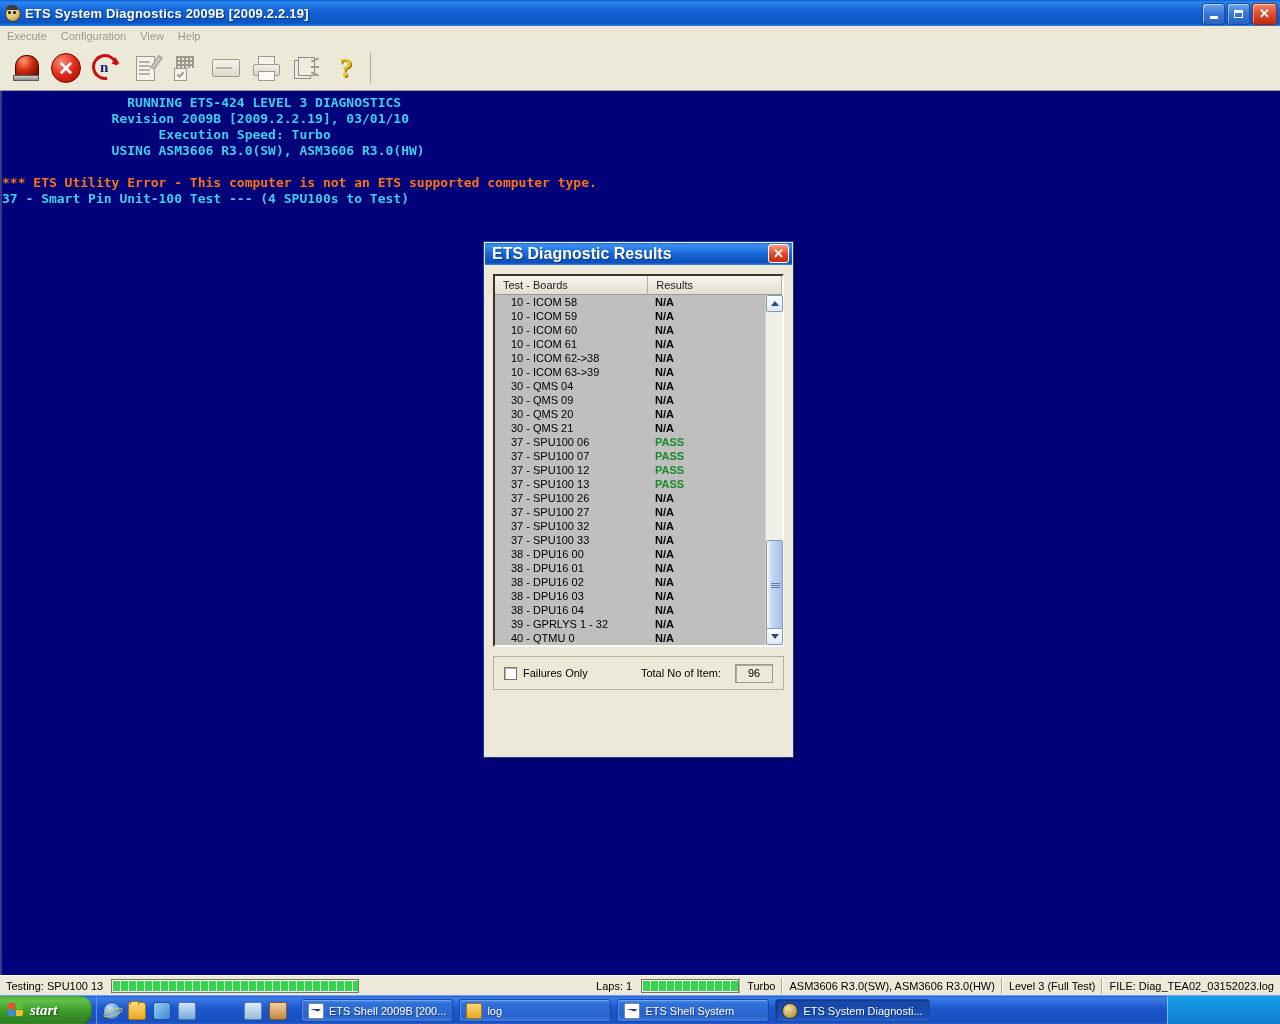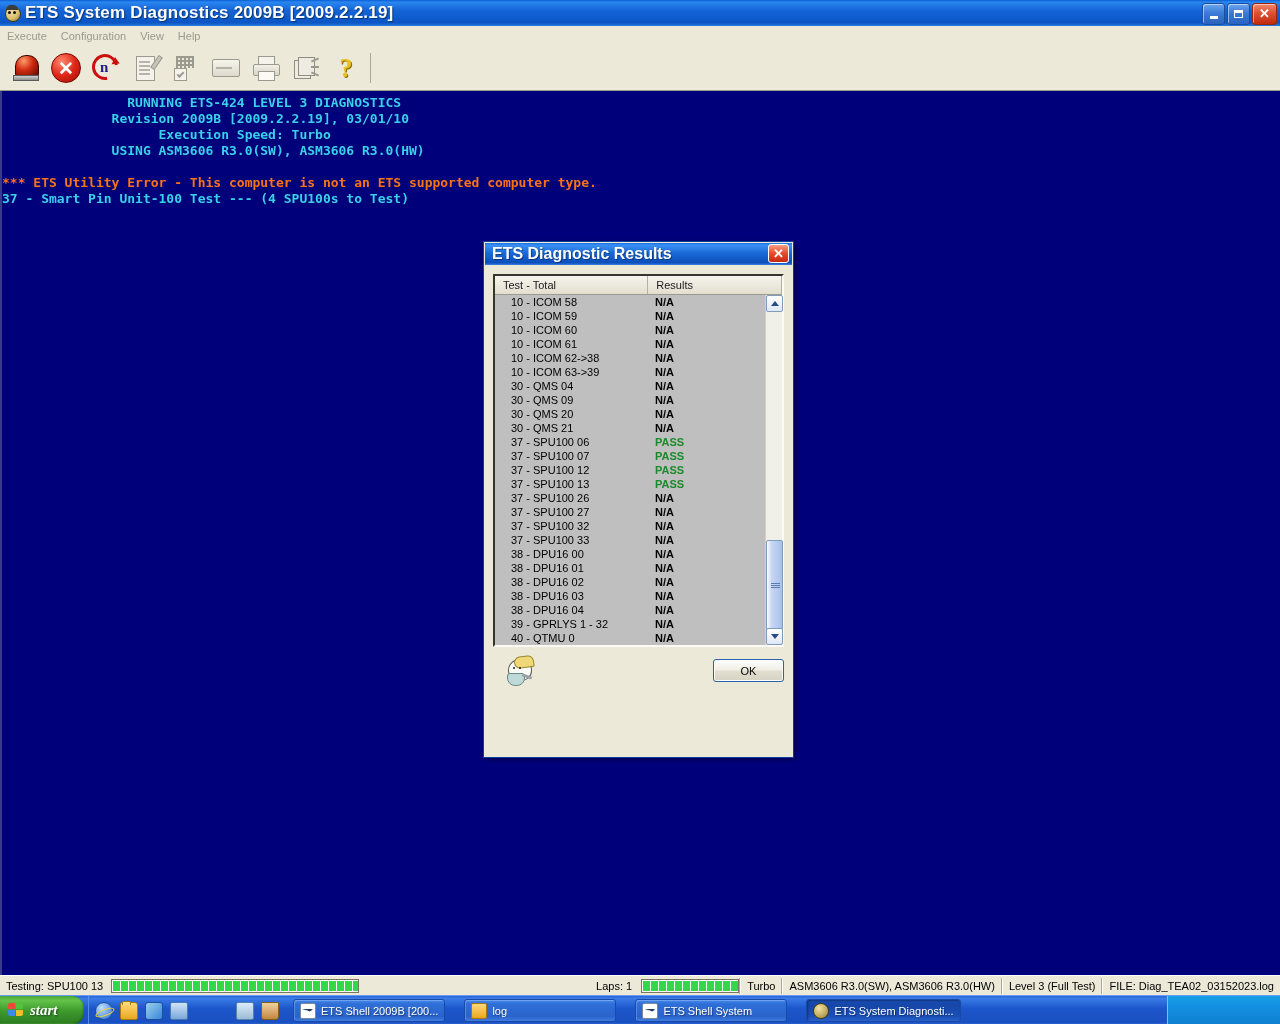--- a/index.html
+++ b/index.html
@@ -24,21 +24,21 @@
   .tb-icon .face{
     position:absolute;left:1px;top:1px;width:14px;height:14px;border-radius:50%;
     background:radial-gradient(circle at 35% 30%,#f3e0a0 0%,#d8c070 55%,#8a7430 100%);
     border:1px solid #4a3c10;
   }
   .tb-icon .eye{position:absolute;width:3px;height:3px;background:#101010;border-radius:50%;top:6px;}
   .tb-icon .eye.l{left:4px;}
   .tb-icon .eye.r{left:9px;}
   .tb-icon .hair{position:absolute;left:2px;top:0px;width:12px;height:5px;background:#3c3c3c;border-radius:6px 6px 0 0;}
   .titlebar .tb-text{
-    color:#ffffff;font-size:17px;font-weight:bold;
+    color:#ffffff;font-size:13px;font-weight:bold;
     text-shadow:1px 1px 1px rgba(0,0,0,.45);
     white-space:nowrap;letter-spacing:.2px;
   }
   .tb-buttons{position:absolute;right:3px;top:3px;display:flex;gap:2px;}
   .tb-btn{
     width:21px;height:20px;border-radius:3px;
     border:1px solid #1a4fa0;
     display:flex;align-items:center;justify-content:center;
     background:linear-gradient(to bottom,#6fa8ee 0%,#3a7ad8 45%,#2a63bd 100%);
     color:#fff;font-size:10px;font-weight:bold;line-height:1;
@@ -253,21 +253,21 @@
   .pb2{width:98px;margin-left:3px;}
 
   
   .taskbar{
     position:absolute;left:0;top:995px;width:1280px;height:29px;
     background:linear-gradient(to bottom,#2a62d8 0%,#3a7ce8 8%,#1d57cc 42%,#1a4fc0 90%,#2f6ad8 100%);
     border-top:1px solid #6a9cf0;
     display:flex;align-items:center;
   }
   .startbtn{
-    width:84px;height:29px;
+    width:92px;height:29px;
     background:linear-gradient(to bottom,#4aa83a 0%,#64c44a 14%,#3d9a2e 52%,#2f7f22 92%,#58b840 100%);
     border-radius:0 12px 12px 0;
     display:flex;align-items:center;
     box-shadow:inset -1px -1px 2px rgba(0,0,0,.25);
   }
   .startbtn .flag{width:16px;height:15px;margin-left:8px;position:relative;}
   .startbtn .flag span{position:absolute;width:7px;height:6px;}
   .startbtn .flag .q1{left:0;top:0;background:#f04a3a;border-radius:2px 0 0 0;}
   .startbtn .flag .q2{left:8px;top:0;background:#52c23c;border-radius:0 2px 0 0;}
   .startbtn .flag .q3{left:0;top:7px;background:#3a8ae8;border-radius:0 0 0 2px;}
@@ -278,21 +278,21 @@
      border-left:1px solid #5a8ce8;}
   .qic{width:16px;height:16px;position:relative;}
   .qic.ie{border-radius:50%;background:radial-gradient(circle at 35% 30%,#bfe0ff,#2a6fd0);border:1px solid #1a4f9c;}
   .qic.ie:after{content:"";position:absolute;left:-1px;top:6px;width:18px;height:5px;border:1px solid #e8d040;border-radius:50%;transform:rotate(-20deg);}
   .qic.folder{background:linear-gradient(to bottom,#ffd878,#e8a820);border:1px solid #a87810;border-radius:2px 3px 2px 2px;}
   .qic.folder:after{content:"";position:absolute;left:1px;top:-2px;width:7px;height:3px;background:#ffd878;border:1px solid #a87810;border-bottom:none;border-radius:2px 2px 0 0;}
   .qic.ie2{border-radius:3px;background:linear-gradient(135deg,#9ad0f0,#3a86d8);border:1px solid #1a4f9c;}
   .qic.media{background:linear-gradient(to bottom,#cfe4f8,#7aa8d8);border:1px solid #4a78b0;border-radius:2px;}
   .qic.note{background:linear-gradient(to bottom,#dceaf8,#9abcd8);border:1px solid #5a82a8;border-radius:2px;}
   .qic.pens{background:linear-gradient(to bottom,#f0d0a0,#c08840);border:1px solid #8a5c18;border-radius:1px 1px 3px 3px;}
-  .tasks{display:flex;align-items:center;height:21px;gap:19px;margin-left:8px;}
+  .tasks{display:flex;align-items:center;height:21px;gap:6px;margin-left:8px;}
   .task{
     height:23px;min-width:152px;max-width:185px;
     background:linear-gradient(to bottom,#4a8cec 0%,#2f6fd8 18%,#2a63cc 78%,#3f7ce0 100%);
     border:1px solid #1a4aa8;border-radius:3px;
     display:flex;align-items:center;padding:0 6px;box-sizing:border-box;
     box-shadow:inset 1px 1px 0 rgba(255,255,255,.22);
   }
   .task.active{
     background:linear-gradient(to bottom,#1a4fb8 0%,#1646a8 25%,#1a50b8 80%,#2a62cc 100%);
     box-shadow:inset 1px 1px 2px rgba(0,0,0,.35);
@@ -413,21 +413,21 @@
   <div class="dialog">
     <div class="dlg-title">
       <div class="t">ETS Diagnostic Results</div>
       <div class="dlg-close">✕</div>
     </div>
 
     <div class="dlg-body">
 
       <div class="listpanel">
         <div class="lhead">
-          <div class="hc c1">Test - Total</div>
+          <div class="hc c1">Test - Boards</div>
           <div class="hc c2">Results</div>
         </div>
 
         <div class="lrows" id="rows-host">
             <div class="lrow">
               <div class="c1">10 - ICOM  58</div>
               <div class="c2 na">N/A</div>
             </div>
             <div class="lrow">
               <div class="c1">10 - ICOM  59</div>
@@ -533,32 +533,27 @@
             </div>
           <div class="sb-thumb">
               <span class="grip"></span>
             </div>
           <div class="sb-btn down">
               <span class="ar"></span>
             </div>
         </div>
       </div>
 
-
-      <div class="dlg-foot">
-        <div class="assistant">
-          <div class="head"></div>
-            <div class="hair"></div>
-          <div class="eye l"></div>
-            <div class="eye r"></div>
-          <div class="mask"></div>
-            <div class="tool"></div>
-        </div>
-        <div class="okbtn">OK</div>
-      </div>
+      <div class="optbox">
+        <div class="cbx"></div>
+        <div class="cbx-lbl">Failures Only</div>
+        <div class="tot-lbl">Total No of Item:</div>
+        <div class="tot-val">96</div>
+      </div>
+
 
     </div>
   </div>
 
   <div class="statusbar">
     <div class="sb-cell">Testing: SPU100 13</div>
     <div class="pbar pb1" id="pb-test">
         <div class="chunks">
           <span class="ck"></span>
           <span class="ck"></span>

